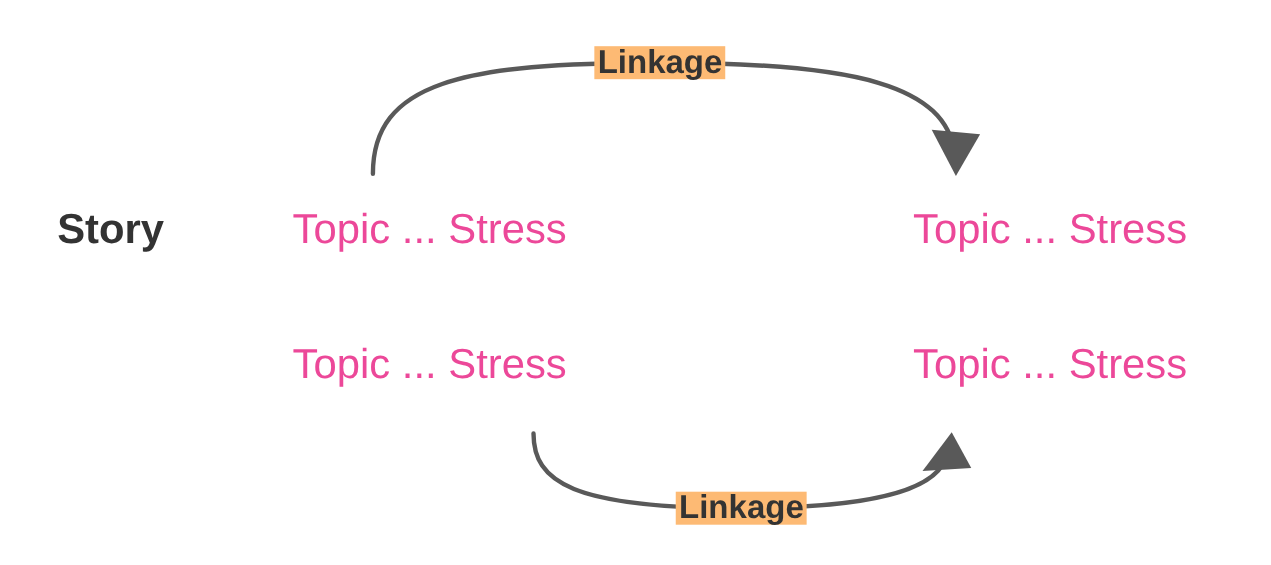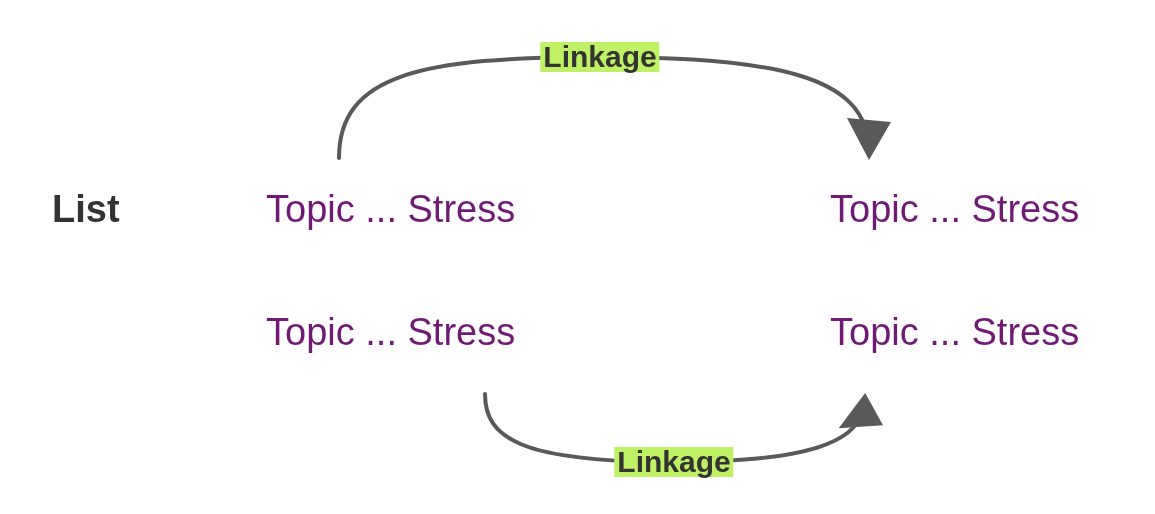--- a/index.html
+++ b/index.html
@@ -30,32 +30,32 @@
     font-size: 38px;
     font-weight: bold;
     color: #333333;
     white-space: nowrap;
     line-height: 1;
   }
   .cell-text {
     position: absolute;
     font-size: 38px;
     font-weight: normal;
-    color: #701a75;
+    color: #ec4899;
     white-space: nowrap;
     line-height: 1;
   }
   .edge-label {
     position: absolute;
     font-size: 30px;
     font-weight: bold;
     color: #333333;
     white-space: nowrap;
     line-height: 1;
-    background: #bef264;
+    background: #fdba74;
     padding: 0 3px;
     transform: translate(-50%, -50%);
   }
   #label-list   { left: 52px;  top: 190px; }
   #label-story  { left: 45px;  top: 313px; }
   #cell-list-left   { left: 266px; top: 190px; }
   #cell-list-right  { left: 830px; top: 190px; }
   #cell-story-left  { left: 266px; top: 313px; }
   #cell-story-right { left: 830px; top: 313px; }
   #edge-label-top    { left: 600px; top: 57px; }
@@ -68,21 +68,21 @@
 
   <svg id="arc-layer" viewBox="0 0 1155 514" xmlns="http://www.w3.org/2000/svg">
     <g fill="none" stroke="#595959" stroke-width="4" stroke-linecap="round" stroke-linejoin="round">
       <path d="M 339 158 C 339 75, 420 57, 600 57 C 780 57, 860 78, 868 140"></path>
       <path d="M 485 394 C 485 438, 520 462, 674 462 C 812 462, 856 440, 861 412"></path>
     </g>
     <polygon points="869,160 847,118 891,122" fill="#595959"></polygon>
     <polygon points="864,393 840,430 884,424" fill="#595959" transform="rotate(4 864 410)"></polygon>
   </svg>
 
-  <div class="row-label" id="label-list">List</div>
+  <div class="row-label" id="label-list">Story</div>
 
   <div class="cell-text" id="cell-list-left">Topic ... Stress</div>
 
   <div class="cell-text" id="cell-list-right">Topic ... Stress</div>
 
 
   <div class="cell-text" id="cell-story-left">Topic ... Stress</div>
 
   <div class="cell-text" id="cell-story-right">Topic ... Stress</div>
 

